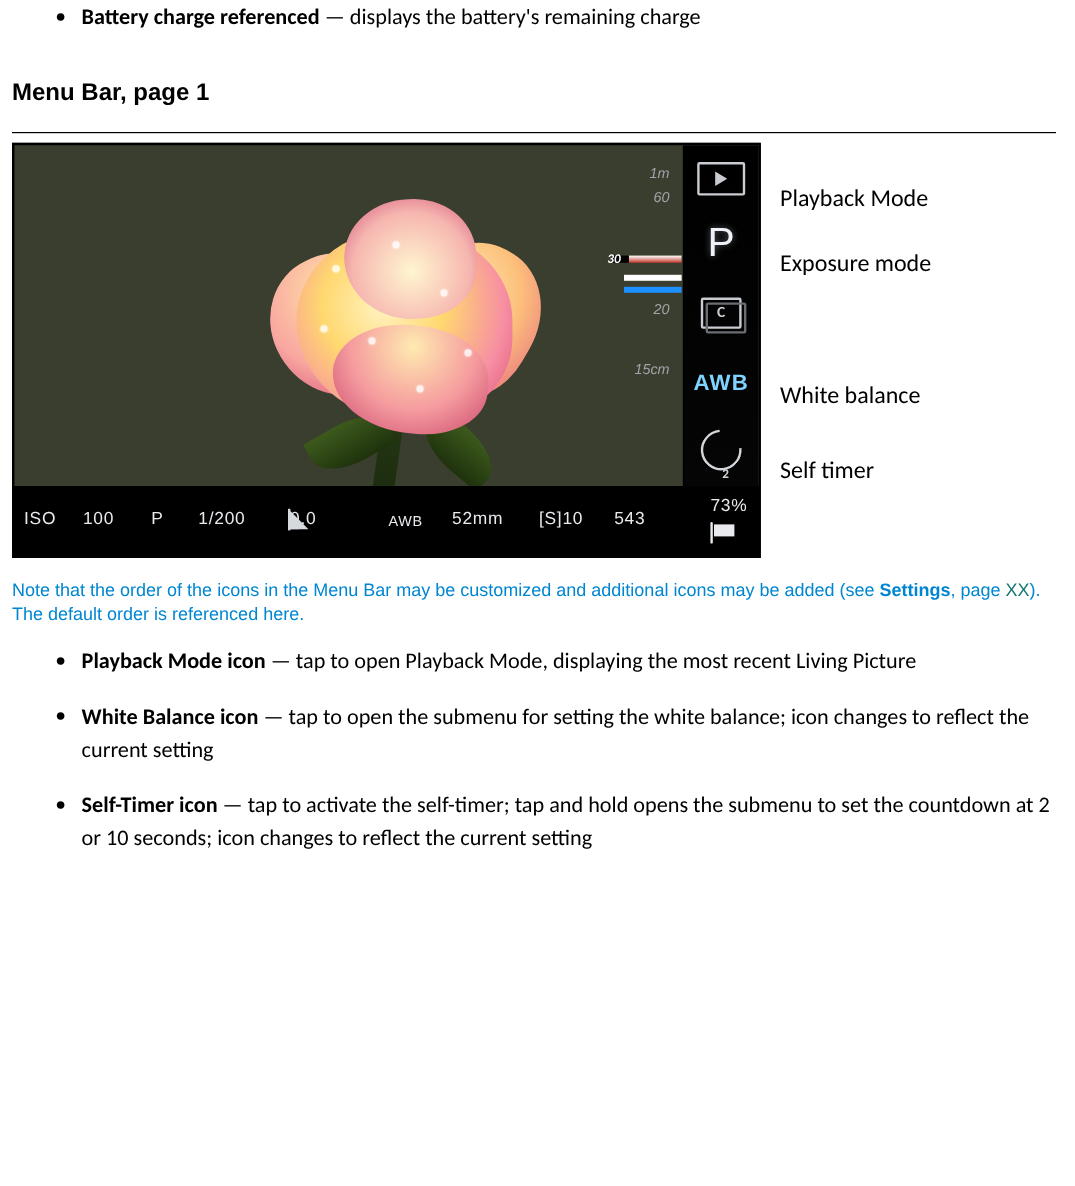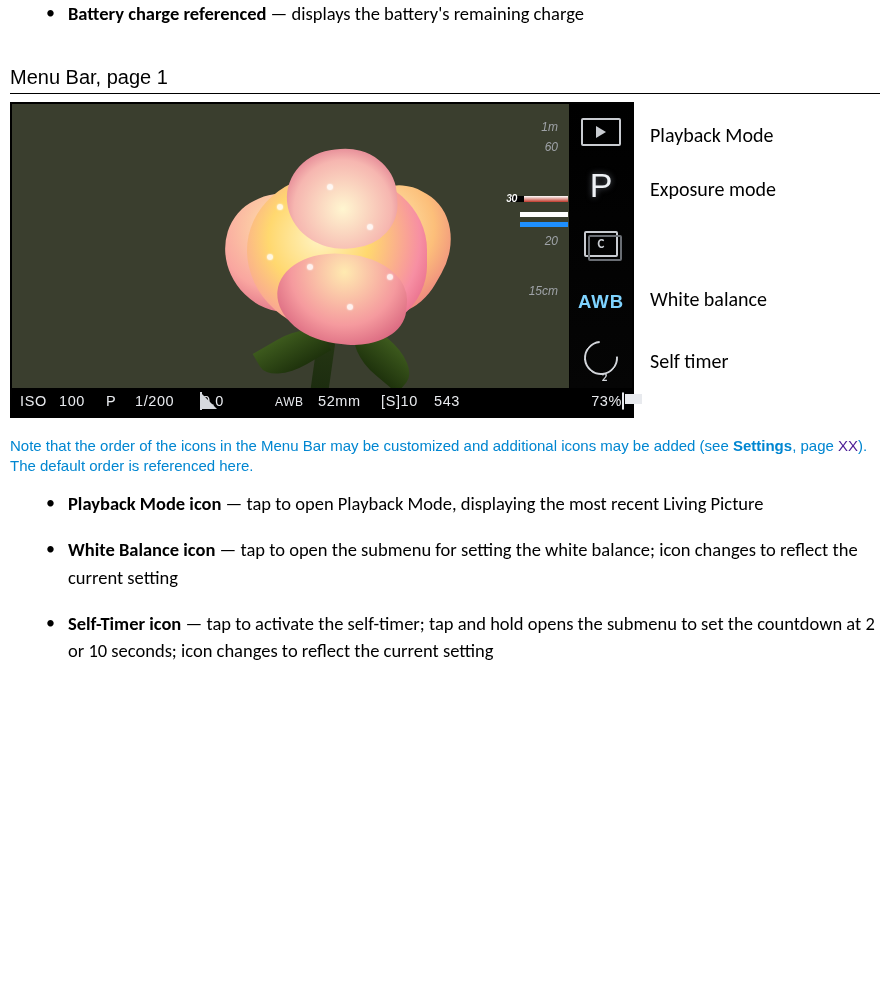--- a/index.html
+++ b/index.html
@@ -1,22 +1,22 @@
 <!DOCTYPE html>
 <html><head>
 <meta charset="utf-8">
 <style>
   html,body{margin:0;padding:0;background:#fff;color:#000;font-family:Calibri,"Segoe UI",Arial,sans-serif;font-size:18.5px;line-height:1.5}
   .page{width:896px;min-height:988px;position:relative;padding:0 10px 30px 10px;box-sizing:border-box}
   .bullet-list{margin:0;padding-left:58px}
   .bullet-list li{list-style:none;position:relative;margin:0 0 18px 0;padding-right:10px}
   .bullet-list li::before{content:"\2022";position:absolute;left:-22px;top:0;font-size:18px;color:#000}
   .bold{font-weight:700}
-  .heading{font-family:Arial,Helvetica,sans-serif;font-weight:400;font-size:20px;margin:34px 0 8px 0;border-bottom:1.5px solid #000;padding-bottom:1px;width:870px}
-  .figure-wrap{display:flex;align-items:flex-end;width:870px}
+  .heading{font-family:Arial,Helvetica,sans-serif;font-weight:700;font-size:20px;margin:34px 0 8px 0;border-bottom:1.5px solid #000;padding-bottom:18px;width:870px}
+  .figure-wrap{display:flex;align-items:center;width:870px}
   .camera-frame{width:620px;background:#000;border:2px solid #000;position:relative}
   .photo-area{position:relative;height:284px;background:#3a3e2e;overflow:hidden}
   
   .rose{position:absolute;left:205px;top:30px;width:230px;height:220px}
   .stem{position:absolute;left:100px;top:150px;width:18px;height:120px;background:linear-gradient(#2e4018,#1a2a0e);transform:rotate(8deg)}
   .leaf{position:absolute;width:70px;height:36px;background:linear-gradient(#3d5a1d,#1e320c);border-radius:0 60% 0 60%}
   .leaf.l1{left:40px;top:200px;transform:rotate(-30deg)}
   .leaf.l2{left:130px;top:205px;transform:rotate(40deg)}
   .petal{position:absolute;border-radius:50% 50% 45% 55%}
   .petal.p1{left:30px;top:40px;width:180px;height:160px;background:radial-gradient(circle at 40% 40%,#fff3c2 0%,#ffd86f 35%,#f78fa3 70%,#d6446e 100%)}
@@ -42,21 +42,21 @@
   .mi-awb{top:172px;font-family:Arial,sans-serif;color:#7fd3ff;font-weight:700;letter-spacing:1px}
   .mi-timer{top:228px}
   .icon-play-box{width:36px;height:24px;border:2px solid #c9ccd1;border-radius:2px;display:flex;align-items:center;justify-content:center}
   .icon-play-tri{width:0;height:0;border-left:10px solid #c9ccd1;border-top:6px solid transparent;border-bottom:6px solid transparent}
   .icon-P{font-size:34px;font-weight:400;color:#eef1f5;text-shadow:0 0 6px #5a5f68;font-family:"Segoe UI Light","Segoe UI",Arial,sans-serif}
   .icon-C-box{width:30px;height:22px;border:2px solid #c9ccd1;border-radius:2px;display:flex;align-items:center;justify-content:center;font-size:13px;font-weight:700;color:#c9ccd1;position:relative}
   .icon-C-box::after{content:"";position:absolute;right:-6px;bottom:-6px;width:30px;height:22px;border:2px solid #6a6e74;border-radius:2px}
   .icon-timer{width:30px;height:30px;border:2.5px solid #d2d5da;border-radius:50%;border-top-color:transparent;transform:rotate(40deg);position:relative}
   .icon-timer::after{content:"2";position:absolute;right:-4px;bottom:-6px;transform:rotate(-40deg);font-size:11px;color:#d2d5da;font-weight:700}
   
-  .status-bar{height:28px;background:#000;color:#e8eaee;font-family:Arial,sans-serif;font-size:14.5px;display:flex;align-items:center;padding:0 8px;gap:5px;letter-spacing:.6px}
+  .status-bar{height:28px;background:#000;color:#e8eaee;font-family:Arial,sans-serif;font-size:14.5px;display:flex;align-items:center;padding:15px 8px;gap:16px;letter-spacing:.6px}
   .status-bar .sp{display:inline-block}
   .sb-iso{width:34px}
   .sb-isoval{width:42px}
   .sb-mode{width:24px}
   .sb-shutter{width:60px}
   .ev-box{display:inline-flex;align-items:center;gap:4px;width:70px}
   .ev-icon{width:16px;height:16px;border:1.5px solid #d6d9de;position:relative;transform:rotate(45deg)}
   .ev-icon::before{content:"";position:absolute;left:0;top:0;width:0;height:0;border-left:8px solid #d6d9de;border-bottom:8px solid #d6d9de;border-right:8px solid transparent;border-top:8px solid transparent}
   .sb-awb{width:38px;font-size:12px}
   .sb-focal{width:58px}
@@ -64,21 +64,21 @@
   .sb-count{width:66px}
   .sb-batt{margin-left:auto;display:inline-flex;align-items:center;gap:4px}
   .batt-icon{width:26px;height:13px;border:1.5px solid #e8eaee;border-radius:1.5px;position:relative}
   .batt-icon::after{content:"";position:absolute;right:-4px;top:3px;width:2.5px;height:7px;background:#e8eaee}
   .batt-fill{position:absolute;left:1.5px;top:1.5px;height:10px;width:17px;background:#e8eaee}
   
   .menu-labels{flex:1;padding-left:16px;position:relative;height:314px;font-family:Calibri,Arial,sans-serif;font-size:20px;color:#000}
   .menu-labels div{position:absolute;left:16px}
   .ml1{top:16px}.ml2{top:70px}.ml3{top:124px}.ml4{top:180px}.ml5{top:242px}
   .note{font-family:Arial,Helvetica,sans-serif;font-size:15px;color:#0086d1;margin:18px 0 14px 0;line-height:1.35}
-  .note .red{color:#4c1d95}
+  .note .red{color:#0f766e}
   .note .settings{font-weight:700}
 </style>
 </head>
 <body>
 
 <div class="page">
 
   <ul class="bullet-list">
     <li>
       <span class="bold">Battery charge referenced</span><span> — displays the battery's remaining charge</span>

